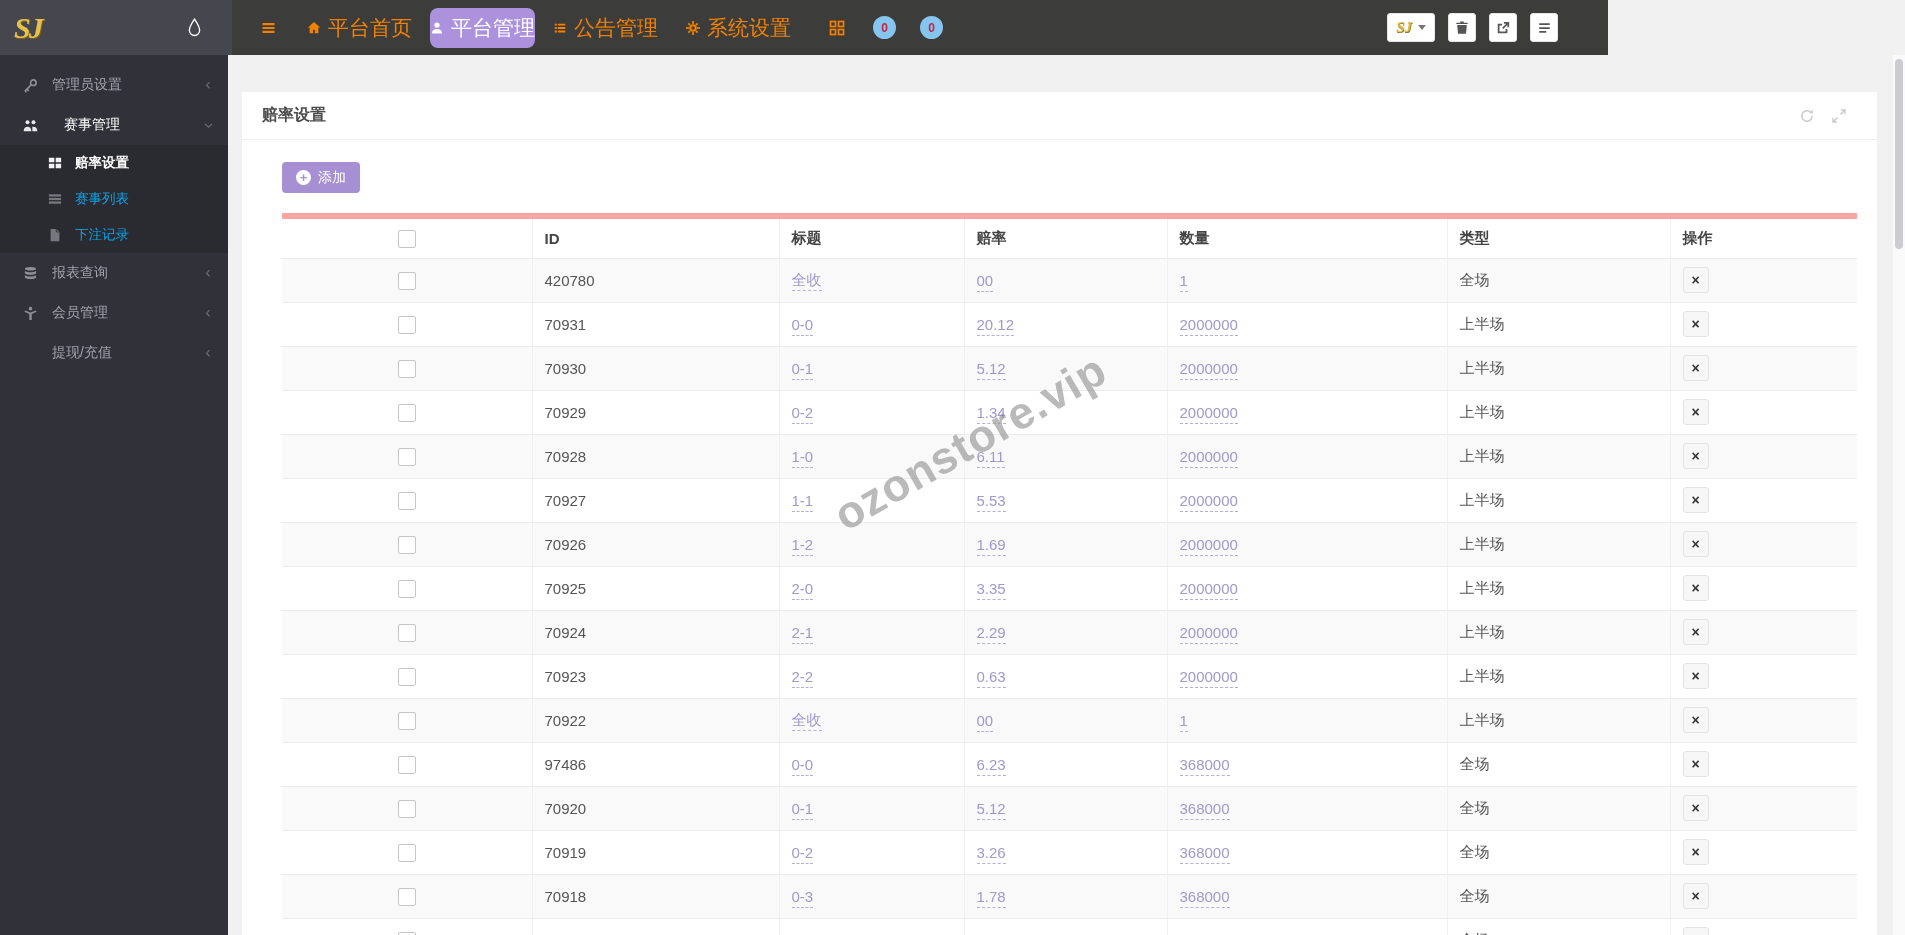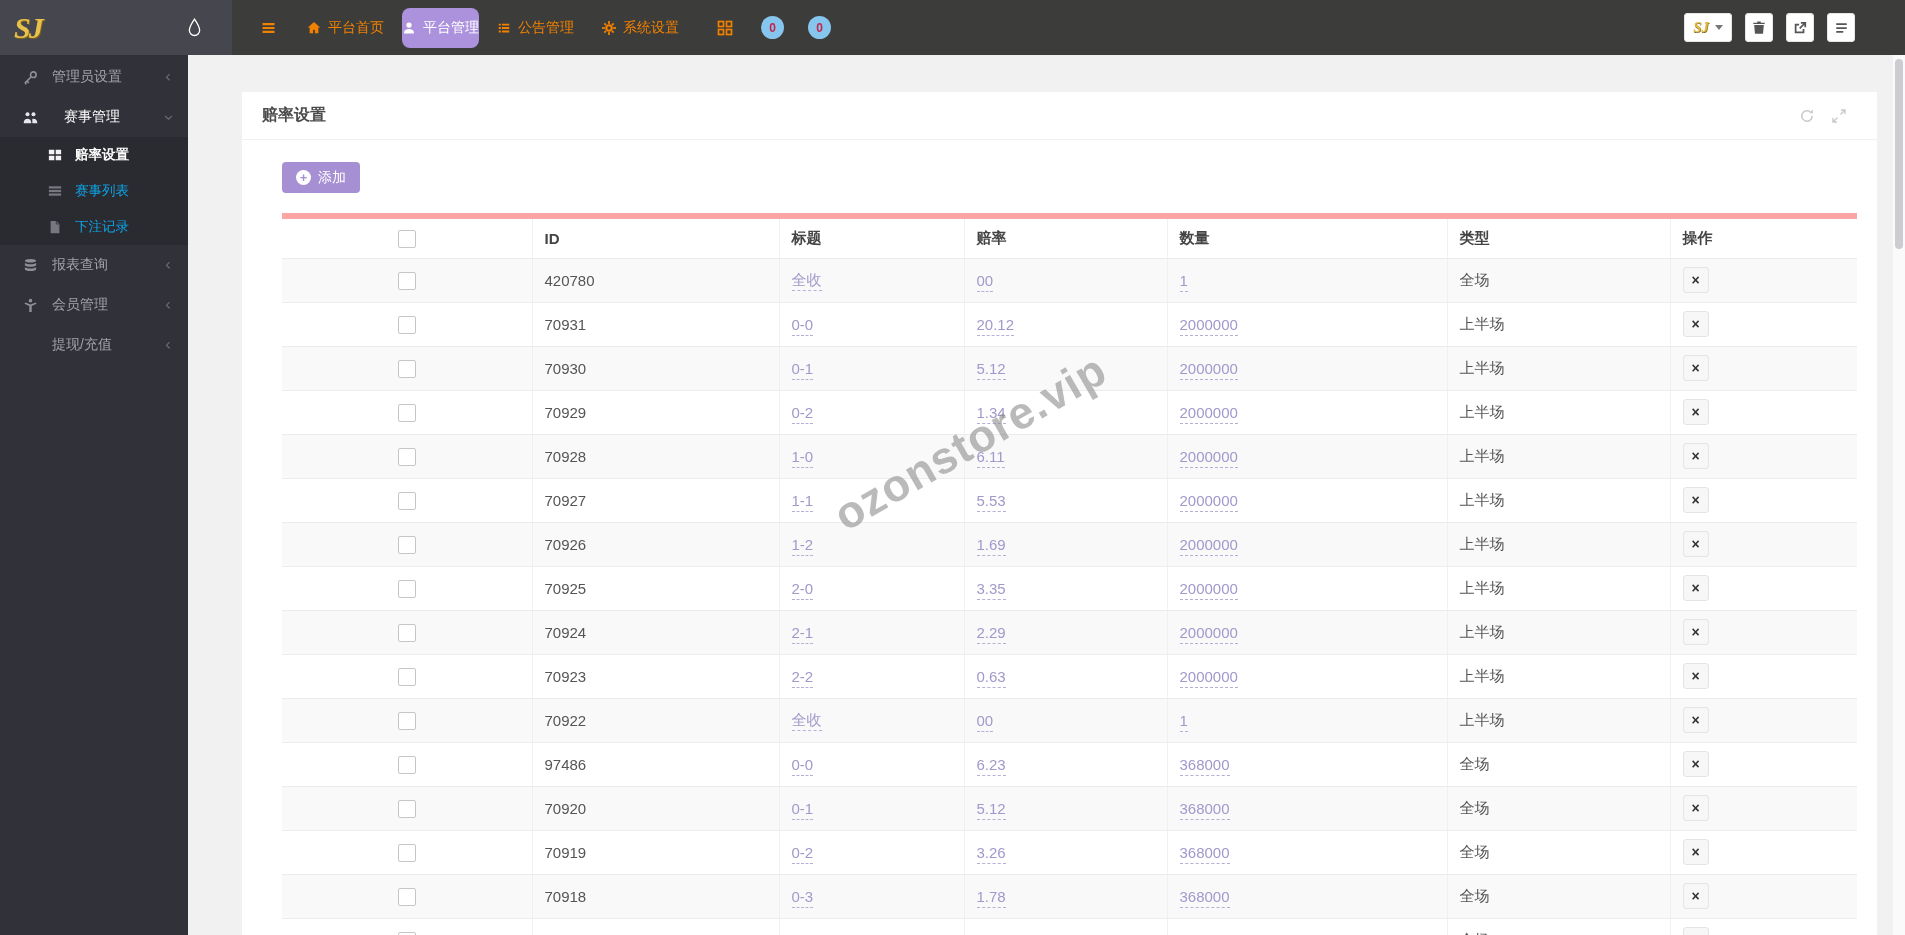--- a/index.html
+++ b/index.html
@@ -1,51 +1,51 @@
 <!DOCTYPE html>
 <html><head>
 <meta charset="utf-8">
 <style>
   * { margin:0; padding:0; box-sizing:border-box; }
   html,body { width:1905px; height:935px; overflow:hidden;
     font-family:"Liberation Sans","DejaVu Sans",sans-serif; background:#f1f1f2; }
 
   
-  .topbar { position:absolute; left:0; top:0; width:1905px; height:55px;
+  .topbar { position:absolute; left:0; top:0; width:1608px; height:55px;
     background:#3c3c3a; display:flex; align-items:center; z-index:30; }
   .logo-area { width:232px; height:55px; background:#46464f; flex:0 0 auto;
     display:flex; align-items:center; justify-content:space-between; padding:0 30px 0 14px; }
   .logo { font-family:"Liberation Serif","DejaVu Serif",serif; font-style:italic;
     font-weight:bold; font-size:30px; color:#e7c14b; letter-spacing:-2px;
     text-shadow:1px 1px 0 #7d651c; }
   .drop-ic { color:#fff; display:flex; }
   .hamburger { margin-left:22px; color:#f28100; cursor:pointer; display:flex; padding:6px; }
   .topnav { display:flex; align-items:center; margin-left:10px; }
-  .nav-item { display:flex; align-items:center; gap:7px; color:#f28100; font-size:14px;
+  .nav-item { display:flex; align-items:center; gap:7px; color:#f28100; font-size:21px;
     padding:0 10px; margin:0 4px; height:40px; cursor:pointer; white-space:nowrap; }
   .nav-item .nv-ic { display:flex; }
   .nav-item.active { background:#ac92dd; color:#fff; border-radius:8px; padding:0 0; }
   .grid-ic { color:#f28100; margin-left:24px; cursor:pointer; display:flex; }
   .badges { display:flex; align-items:center; margin-left:28px; gap:24px; }
   .badge { width:23px; height:23px; border-radius:50%; background:#86c5ed; color:#c2254c;
     font-size:12px; font-weight:bold; display:flex; align-items:center; justify-content:center;
     cursor:pointer; }
   .right-group { position:absolute; right:50px; top:13px; display:flex; gap:13px; }
   .tb-btn { height:29px; min-width:28px; background:#fff; border:1px solid #e6e6e6;
     border-radius:3px; display:flex; align-items:center; justify-content:center;
     color:#555; cursor:pointer; padding:0 5px; }
   .tb-btn.wide { padding:0 8px; gap:6px; }
   .mini-logo { font-family:"Liberation Serif","DejaVu Serif",serif; font-style:italic;
     font-weight:bold; font-size:15px; color:#e0b93f; text-shadow:0.5px 0.5px 0 #8a6d1f; }
   .caret { width:0; height:0; border-left:4px solid transparent; border-right:4px solid transparent;
     border-top:5px solid #777; }
 
   
-  .sidebar { position:absolute; left:0; top:55px; width:188px; bottom:0;
-    background:#31313a; padding-top:2px; z-index:20; }
+  .sidebar { position:absolute; left:0; top:55px; width:228px; bottom:0;
+    background:#31313a; padding-top:10px; z-index:20; }
   .sb-item { height:40px; display:flex; align-items:center; padding:0 14px 0 22px;
     color:#a2a2ab; font-size:14px; cursor:pointer; position:relative; }
   .sb-item .sb-ic { width:17px; display:flex; justify-content:center; color:#8f8f98; }
   .sb-item .sb-label { margin-left:13px; flex:1; }
   .sb-item .chev { color:#6e6e78; display:flex; }
   .sb-item.open { color:#fff;gap:12px; }
   .sb-item.open .sb-ic { color:#e8e8ec; }
   .submenu { background:#2a2a31; }
   .sb-sub { height:36px; display:flex; align-items:center; padding-left:47px;
     color:#0ea5e9; font-size:13.5px; cursor:pointer; }

